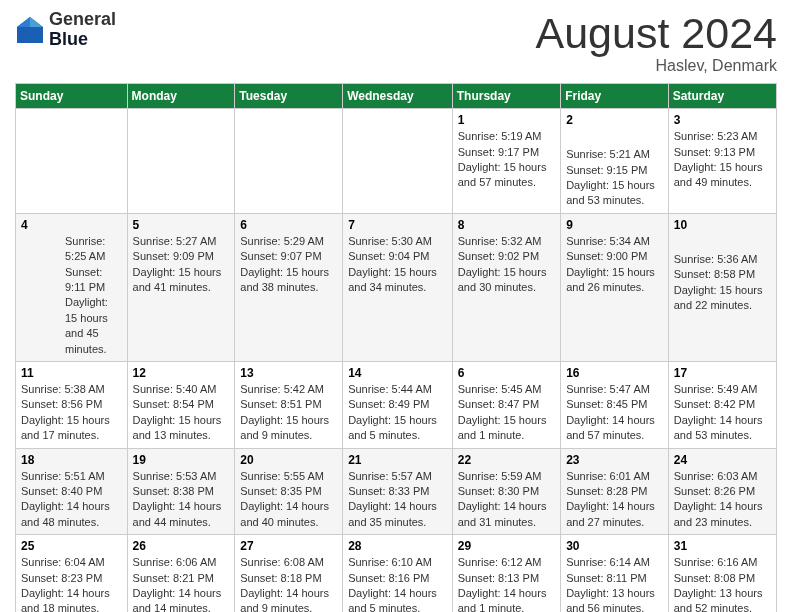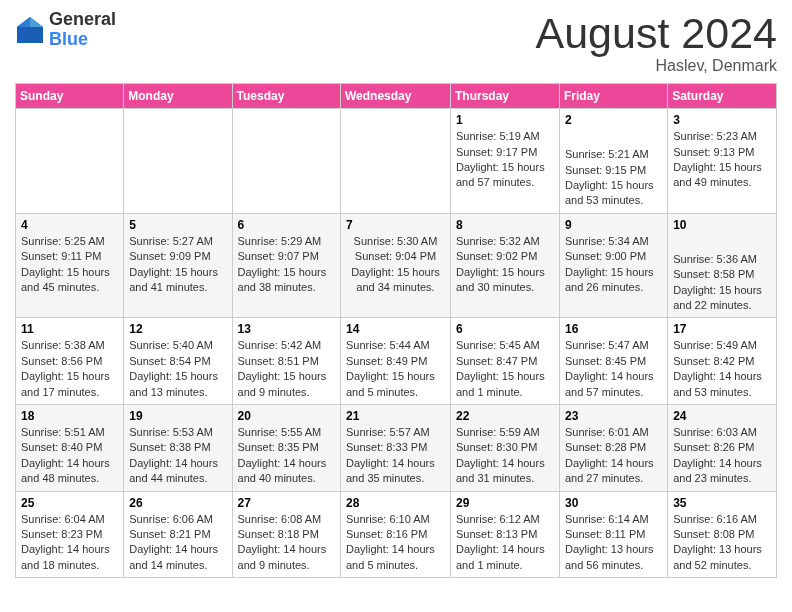--- a/index.html
+++ b/index.html
@@ -21,21 +21,21 @@
       display: flex;
       align-items: center;
       gap: 4px;
     }
     .logo-text {
       font-size: 18px;
       font-weight: bold;
       line-height: 1.1;
     }
     .logo-text .general { color: #333; }
-    .logo-text .blue { color: #3b82f6; }
+    .logo-text .blue { color: #0f172a; }
     .logo-icon {
       width: 30px;
       height: 30px;
     }
     .title-block {
       text-align: right;
     }
     .month-title {
       font-size: 43px;
       font-weight: normal;
@@ -45,21 +45,21 @@
     .subtitle {
       font-size: 16px;
       color: #555;
     }
     table {
       width: 100%;
       border-collapse: collapse;
       font-size: 11px;
     }
     thead tr th {
-      background-color: #ec4899;
+      background-color: #15803d;
       color: #fff;
       padding: 5px 4px;
       text-align: left;
       font-weight: bold;
       font-size: 12px;
       border: 1px solid #ccc;
     }
     tbody tr td {
       border: 1px solid #ccc;
       padding: 4px 5px;
@@ -142,42 +142,42 @@
           <span class="day-num">3</span>
           <div class="day-info" style="white-space: pre-line;">Sunrise: 5:23 AM
 Sunset: 9:13 PM
 Daylight: 15 hours
 and 49 minutes.</div>
         </td>
       </tr>
       <tr>
         <td>
           <span class="day-num">4</span>
-          <div class="day-info" style="white-space: pre-line;">Sunrise: 5:25 AM
+          <div class="day-info" style="white-space: pre-line; margin-left: 44px;">Sunrise: 5:25 AM
 Sunset: 9:11 PM
 Daylight: 15 hours
 and 45 minutes.</div>
         </td>
         <td>
           <span class="day-num">5</span>
           <div class="day-info" style="white-space: pre-line;">Sunrise: 5:27 AM
 Sunset: 9:09 PM
 Daylight: 15 hours
 and 41 minutes.</div>
         </td>
         <td>
           <span class="day-num">6</span>
           <div class="day-info" style="white-space: pre-line;">Sunrise: 5:29 AM
 Sunset: 9:07 PM
 Daylight: 15 hours
 and 38 minutes.</div>
         </td>
         <td>
           <span class="day-num">7</span>
-          <div class="day-info" style="white-space: pre-line; text-align: center;">Sunrise: 5:30 AM
+          <div class="day-info" style="white-space: pre-line;">Sunrise: 5:30 AM
 Sunset: 9:04 PM
 Daylight: 15 hours
 and 34 minutes.</div>
         </td>
         <td>
           <span class="day-num">8</span>
           <div class="day-info" style="white-space: pre-line;">Sunrise: 5:32 AM
 Sunset: 9:02 PM
 Daylight: 15 hours
 and 30 minutes.</div>
@@ -336,21 +336,21 @@
 and 1 minute.</div>
         </td>
         <td>
           <span class="day-num">30</span>
           <div class="day-info" style="white-space: pre-line;">Sunrise: 6:14 AM
 Sunset: 8:11 PM
 Daylight: 13 hours
 and 56 minutes.</div>
         </td>
         <td>
-          <span class="day-num">35</span>
+          <span class="day-num">31</span>
           <div class="day-info" style="white-space: pre-line;">Sunrise: 6:16 AM
 Sunset: 8:08 PM
 Daylight: 13 hours
 and 52 minutes.</div>
         </td>
       </tr>
     </tbody>
 </table>
 
 </body></html>

